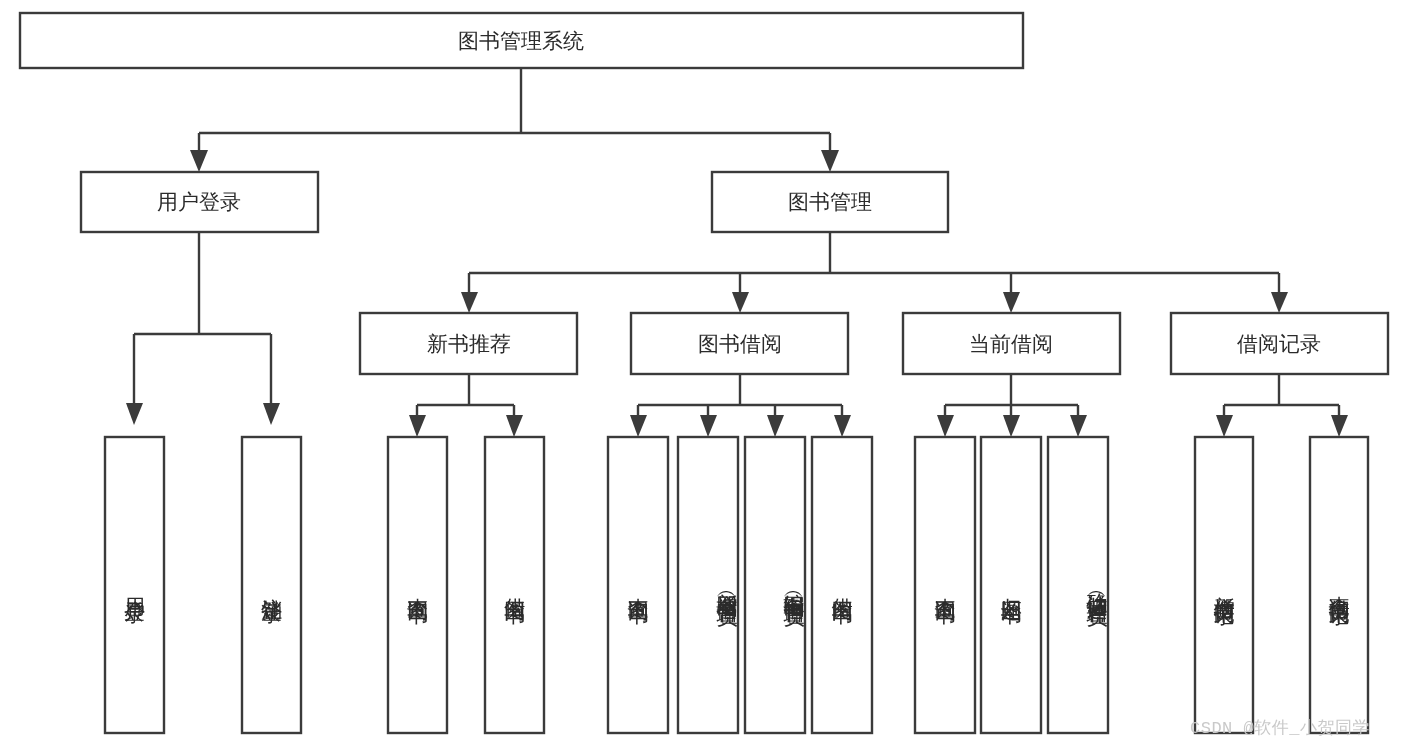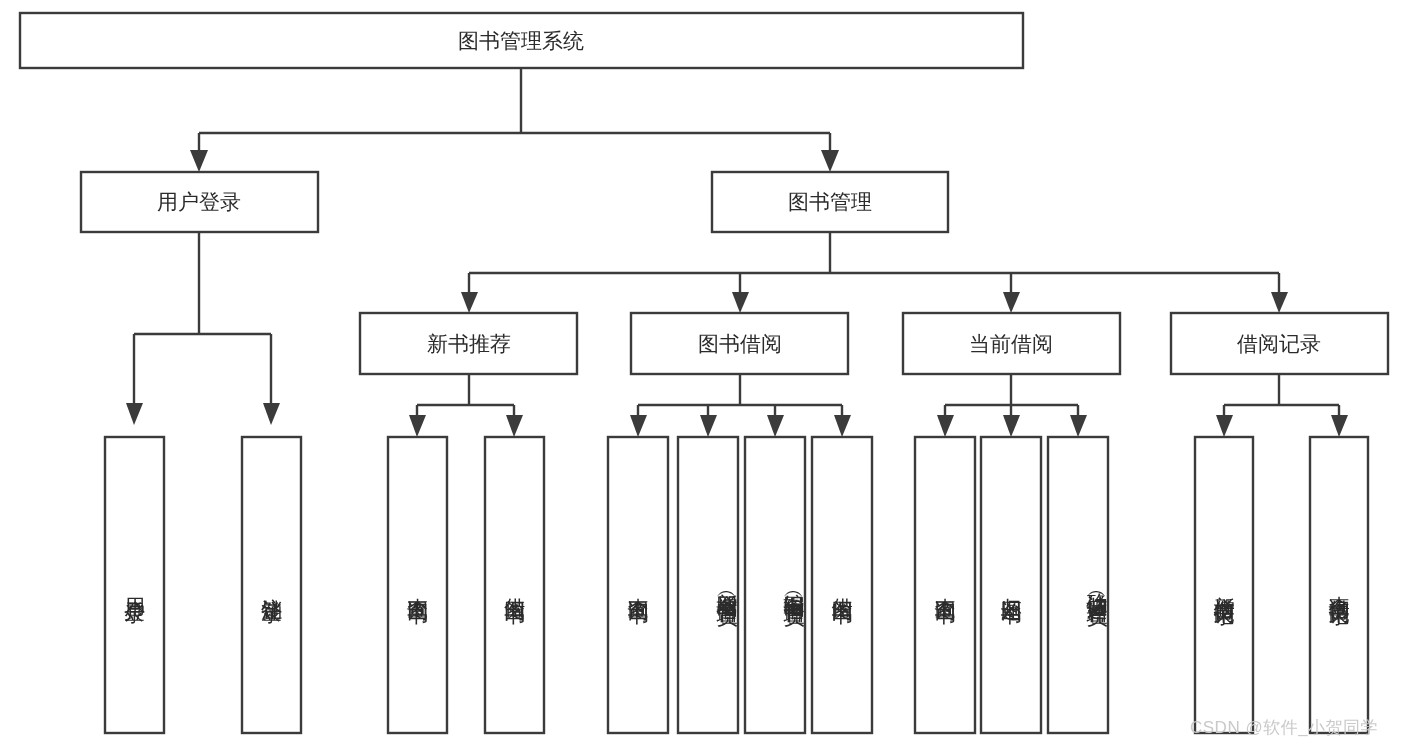--- a/index.html
+++ b/index.html
@@ -59,21 +59,21 @@
     color: #2b2b2b;
     letter-spacing: 2px;
     display: flex;
     align-items: center;
     justify-content: center;
     text-align: center;
     pointer-events: none;
   }
   .watermark {
     position: absolute;
-    font-family: Liberation Sans, sans-serif;
+    font-family: Liberation Mono, monospace;
     font-size: 17px;
     color: #c9c9c9;
     white-space: nowrap;
     letter-spacing: 0.5px;
   }
 </style>
 </head>
 <body>
 
 <div id="diagram-root">

